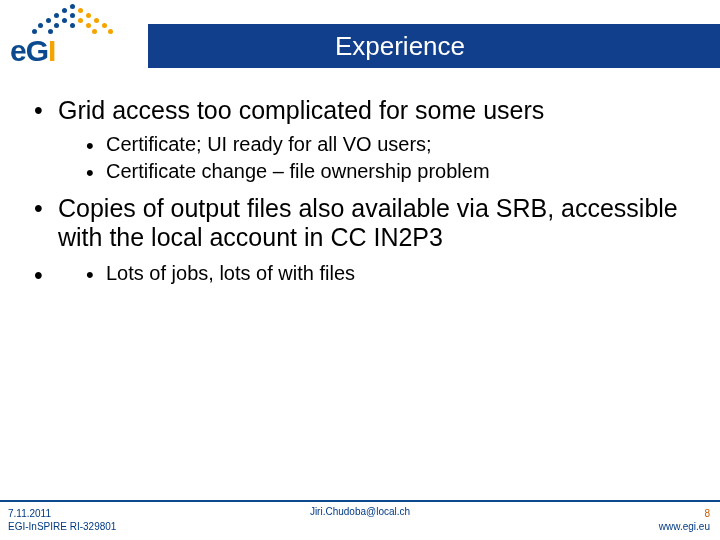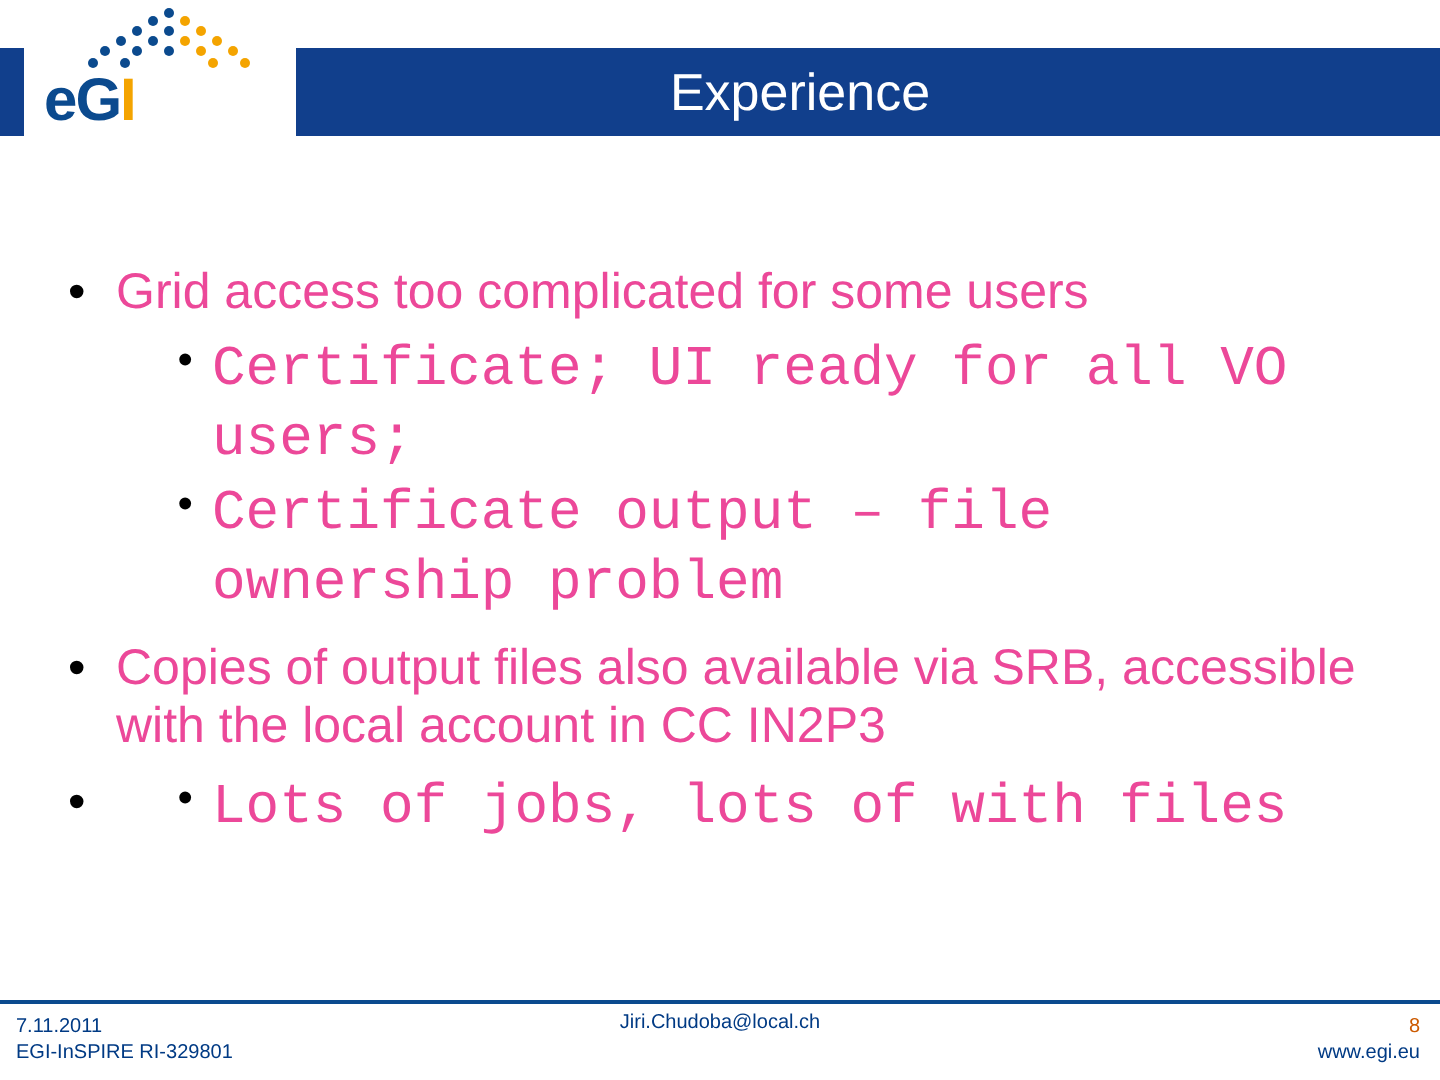--- a/index.html
+++ b/index.html
@@ -34,22 +34,22 @@
     line-height: 44px;
     text-align: center;
     color: #ffffff;
     font-size: 26px;
     font-weight: 400;
     padding-left: 80px;
   }
   .logo-wrap {
     position: absolute;
     top: 0;
-    left: 12px;
-    width: 136px;
+    left: 0;
+    width: 148px;
     height: 74px;
     background: #ffffff;
     border-radius: 6px;
   }
   .logo-dots {
     position: absolute;
     top: 4px;
     left: 22px;
     width: 100px;
     height: 30px;
@@ -71,22 +71,21 @@
   .logo-e  { color: #0b4a8e; }
   .logo-g  { color: #0b4a8e; }
   .logo-i  { color: #f4a400; }
 
   .content {
     position: absolute;
     top: 96px;
     left: 30px;
     right: 30px;
     bottom: 48px;
-    color: #ec4899;
-    margin-top: 36px;
+    color: #000000;
   }
   ul.level1 {
     list-style: none;
     margin: 0;
     padding: 0;
   }
   ul.level1 > li {
     position: relative;
     padding-left: 28px;
     font-size: 25px;
@@ -102,24 +101,23 @@
     color: #000;
   }
   ul.level2 {
     list-style: none;
     margin: 6px 0 10px 0;
     padding: 0 0 0 26px;
   }
   ul.level2 > li {
     position: relative;
     padding-left: 22px;
-    font-size: 28px;
+    font-size: 20px;
     line-height: 1.25;
     margin-bottom: 2px;
-    font-family: Liberation Mono, monospace;
   }
   ul.level2 > li::before {
     content: "•";
     position: absolute;
     left: 2px;
     top: 0;
     font-size: 22px;
     color: #000;
   }
 
@@ -198,21 +196,21 @@
 
 <div class="content">
   <ul class="level1">
     <li>
       <span>Grid access too complicated for some users</span>
       <ul class="level2">
         <li>
           <span>Certificate; UI ready for all VO users;</span>
         </li>
         <li>
-          <span>Certificate output – file ownership problem</span>
+          <span>Certificate change – file ownership problem</span>
         </li>
       </ul>
     </li>
     <li>
       <span>Copies of output files also available via SRB, accessible with the local account in CC IN2P3</span>
     </li>
     <li>
       <ul class="level2">
         <li>
           <span>Lots of jobs, lots of with files</span>

